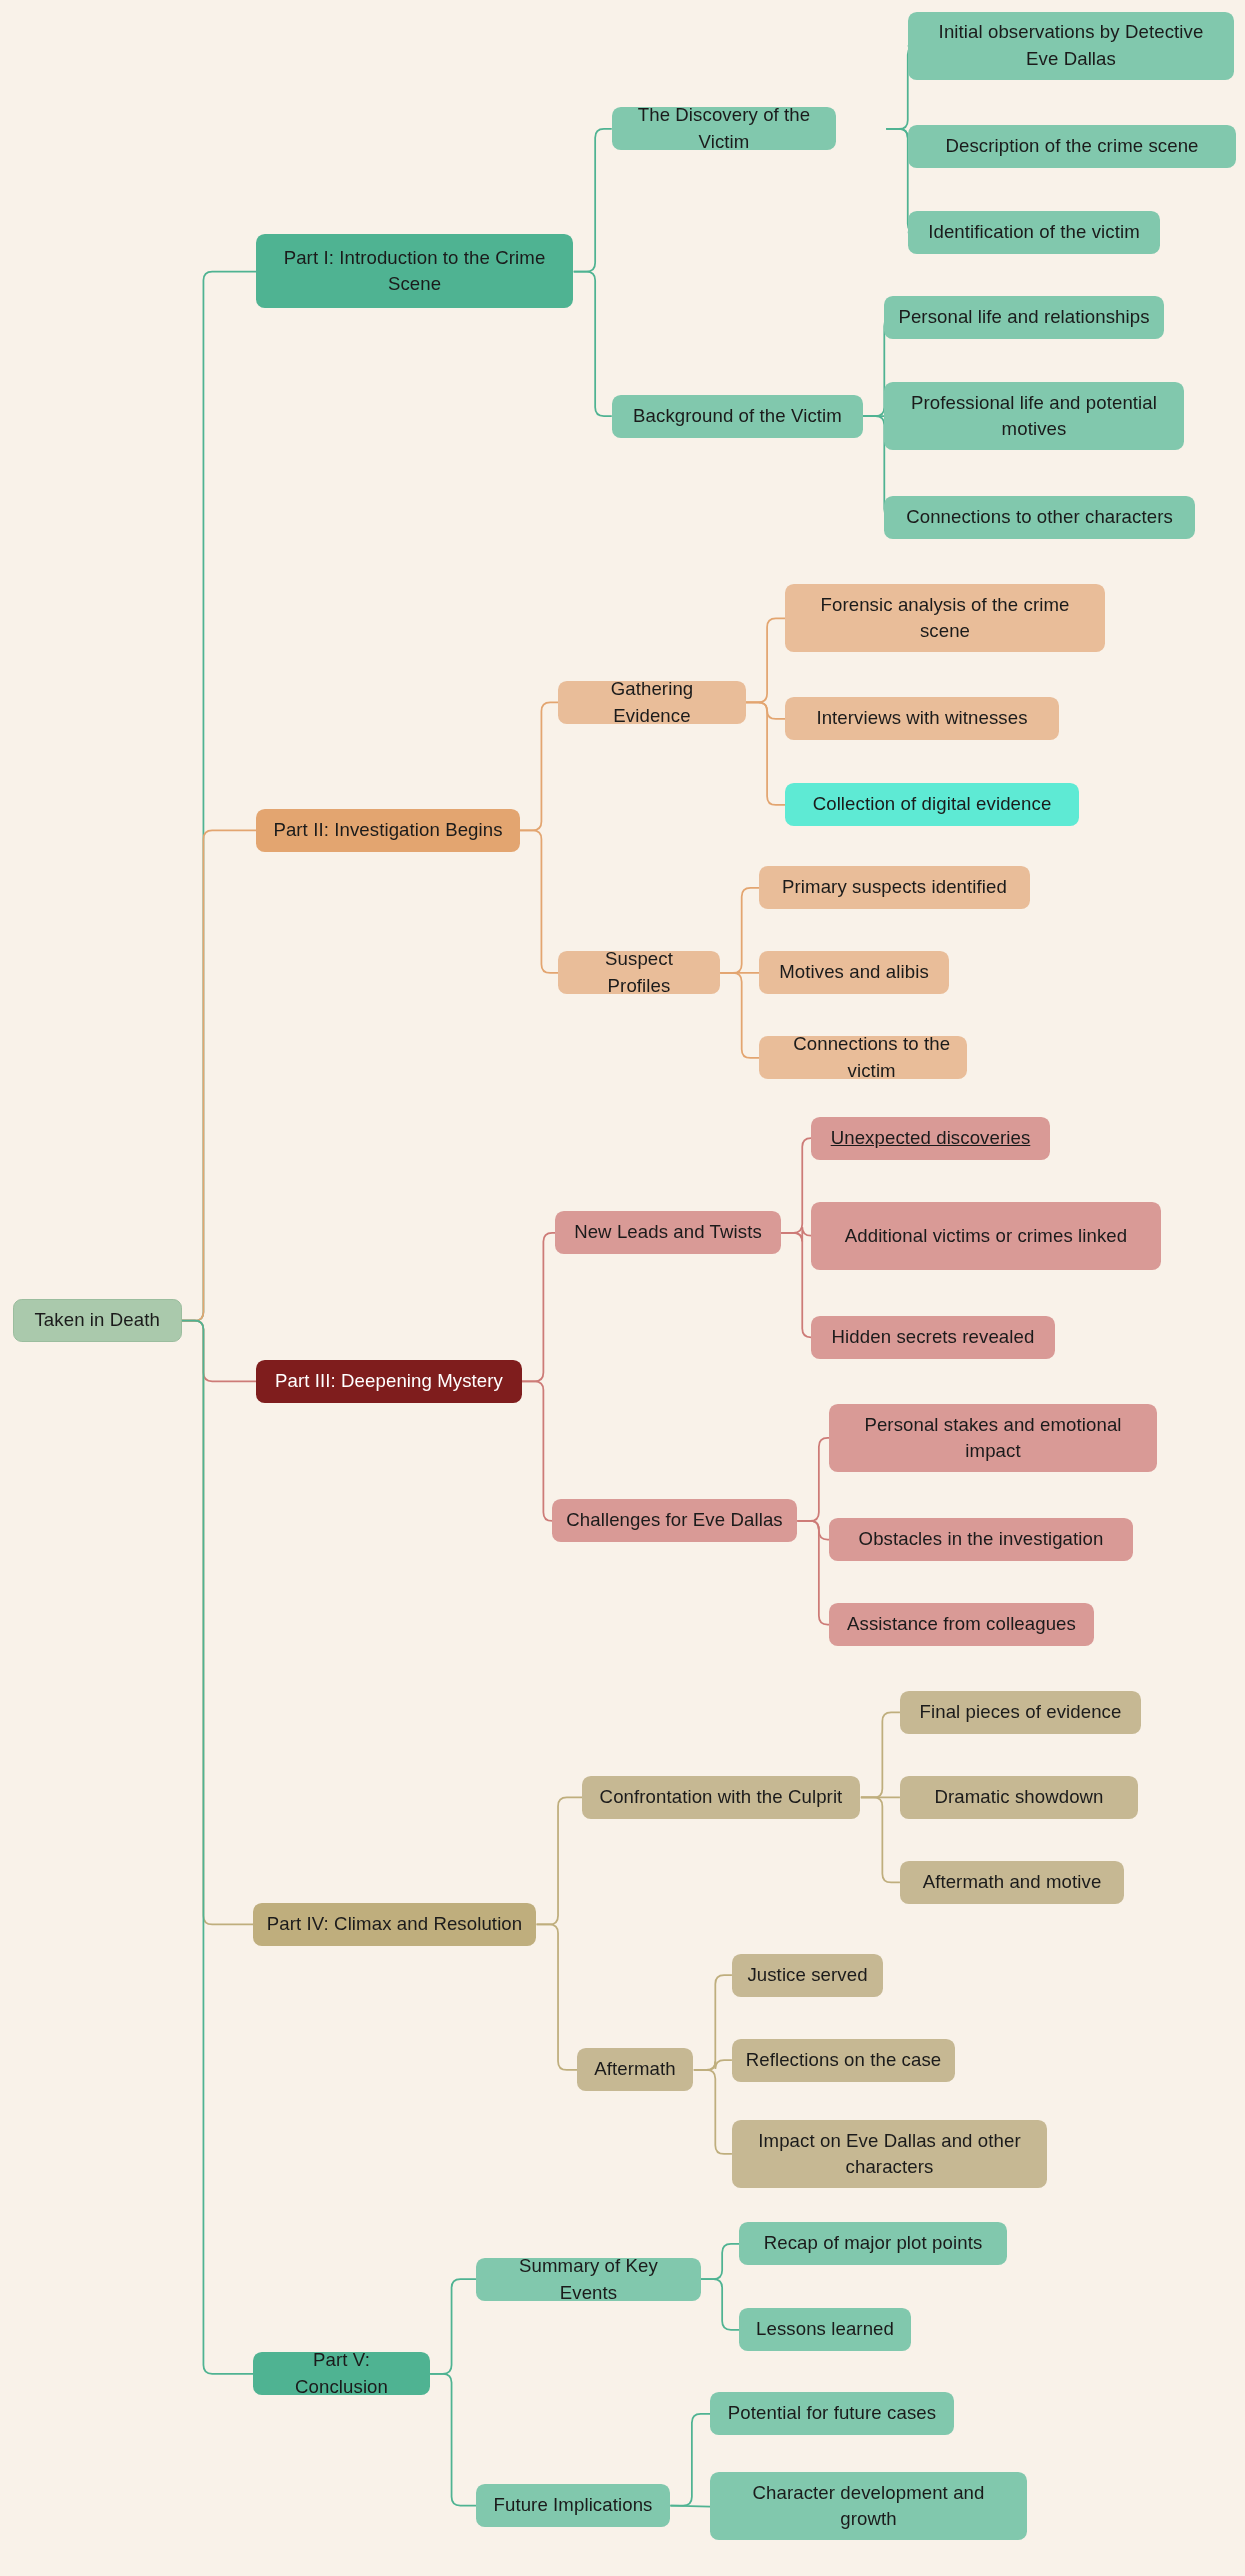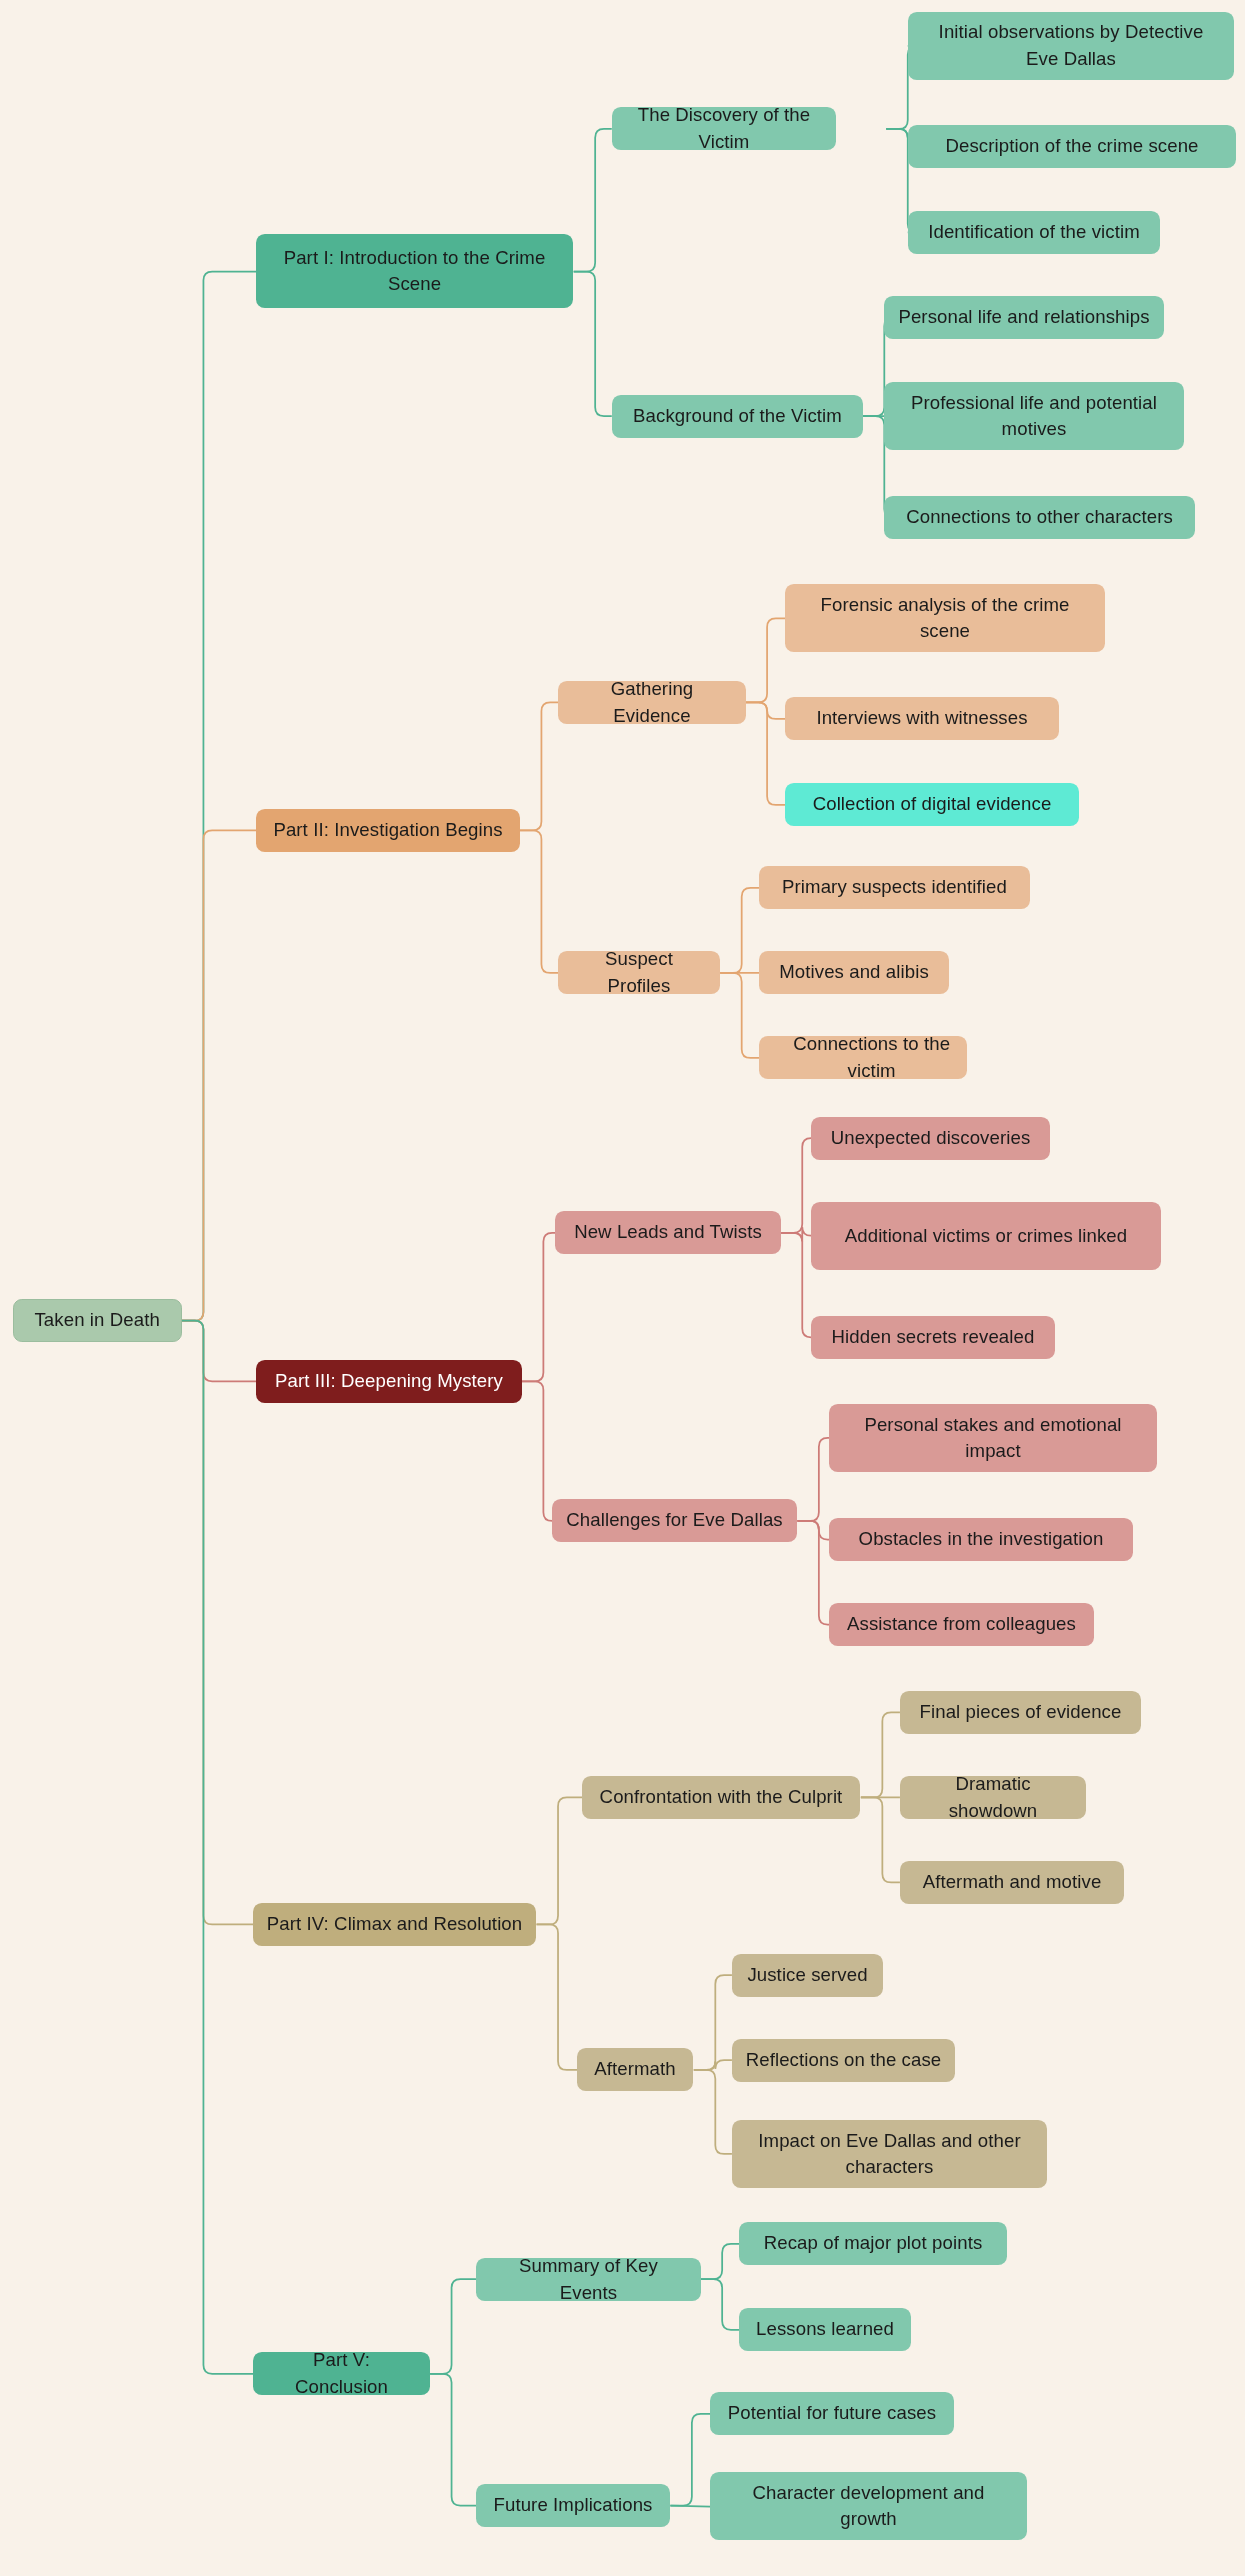--- a/index.html
+++ b/index.html
@@ -146,21 +146,21 @@
       </div>
       <div class="node lvl3" style="left: 759px; top: 1036px; width: 208px; height: 43px; background: rgb(233, 189, 153); padding-left: 31px;">
         <span>Connections to the victim</span>
       </div>
       <div class="node lvl1 white-text" style="left: 256px; top: 1360px; width: 266px; height: 43px; background: #7f1d1d;">
         <span>Part III: Deepening Mystery</span>
       </div>
       <div class="node lvl2" style="left: 555px; top: 1211px; width: 226px; height: 43px; background: rgb(217, 154, 150);">
         <span>New Leads and Twists</span>
       </div>
-      <div class="node lvl3" style="left: 811px; top: 1117px; width: 239px; height: 43px; background: rgb(217, 154, 150);">
+      <div class="node lvl3" style="left: 811px; top: 1117px; width: 239px; height: 43px; background: rgb(217, 154, 150); text-decoration: underline;">
         <span>Unexpected discoveries</span>
       </div>
       <div class="node lvl3" style="left: 811px; top: 1202px; width: 350px; height: 68px; background: rgb(217, 154, 150);">
         <span>Additional victims or crimes linked</span>
       </div>
       <div class="node lvl3" style="left: 811px; top: 1316px; width: 244px; height: 43px; background: rgb(217, 154, 150);">
         <span>Hidden secrets revealed</span>
       </div>
       <div class="node lvl2" style="left: 552px; top: 1499px; width: 245px; height: 43px; background: rgb(217, 154, 150);">
         <span>Challenges for Eve Dallas</span>
@@ -176,21 +176,21 @@
       </div>
       <div class="node lvl1" style="left: 253px; top: 1903px; width: 283px; height: 43px; background: rgb(191, 174, 125);">
         <span>Part IV: Climax and Resolution</span>
       </div>
       <div class="node lvl2" style="left: 582px; top: 1776px; width: 278px; height: 43px; background: rgb(198, 184, 147);">
         <span>Confrontation with the Culprit</span>
       </div>
       <div class="node lvl3" style="left: 900px; top: 1691px; width: 241px; height: 43px; background: rgb(198, 184, 147);">
         <span>Final pieces of evidence</span>
       </div>
-      <div class="node lvl3" style="left: 900px; top: 1776px; width: 186px; height: 43px; background: rgb(198, 184, 147); align-items: center;">
+      <div class="node lvl3" style="left: 900px; top: 1776px; width: 238px; height: 43px; background: rgb(198, 184, 147); align-items: center;">
         <span>Dramatic showdown</span>
       </div>
       <div class="node lvl3" style="left: 900px; top: 1861px; width: 224px; height: 43px; background: rgb(198, 184, 147);">
         <span>Aftermath and motive</span>
       </div>
       <div class="node lvl2" style="left: 577px; top: 2048px; width: 116px; height: 43px; background: rgb(198, 184, 147);">
         <span>Aftermath</span>
       </div>
       <div class="node lvl3" style="left: 732px; top: 1954px; width: 151px; height: 43px; background: rgb(198, 184, 147);">
         <span>Justice served</span>

